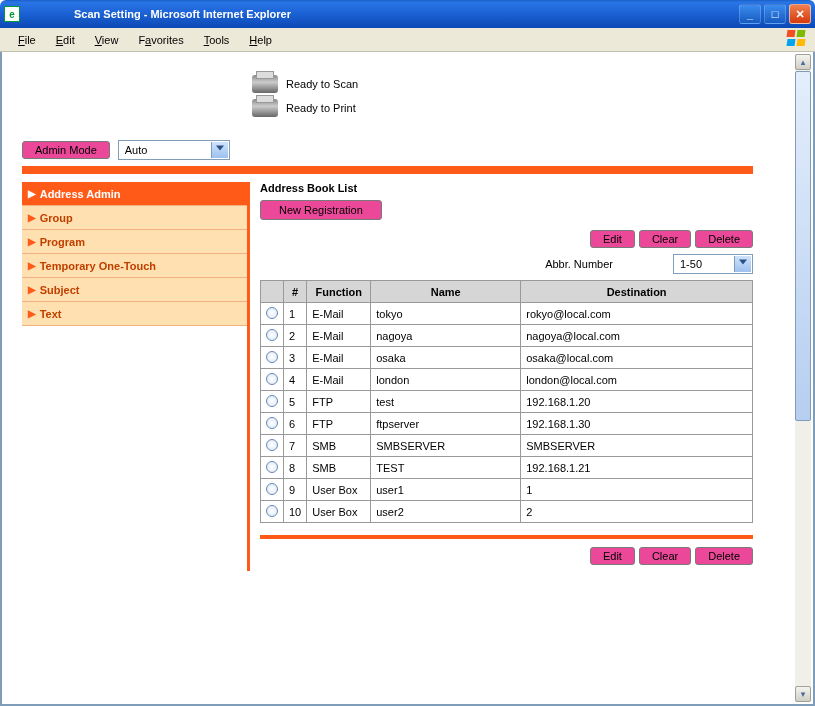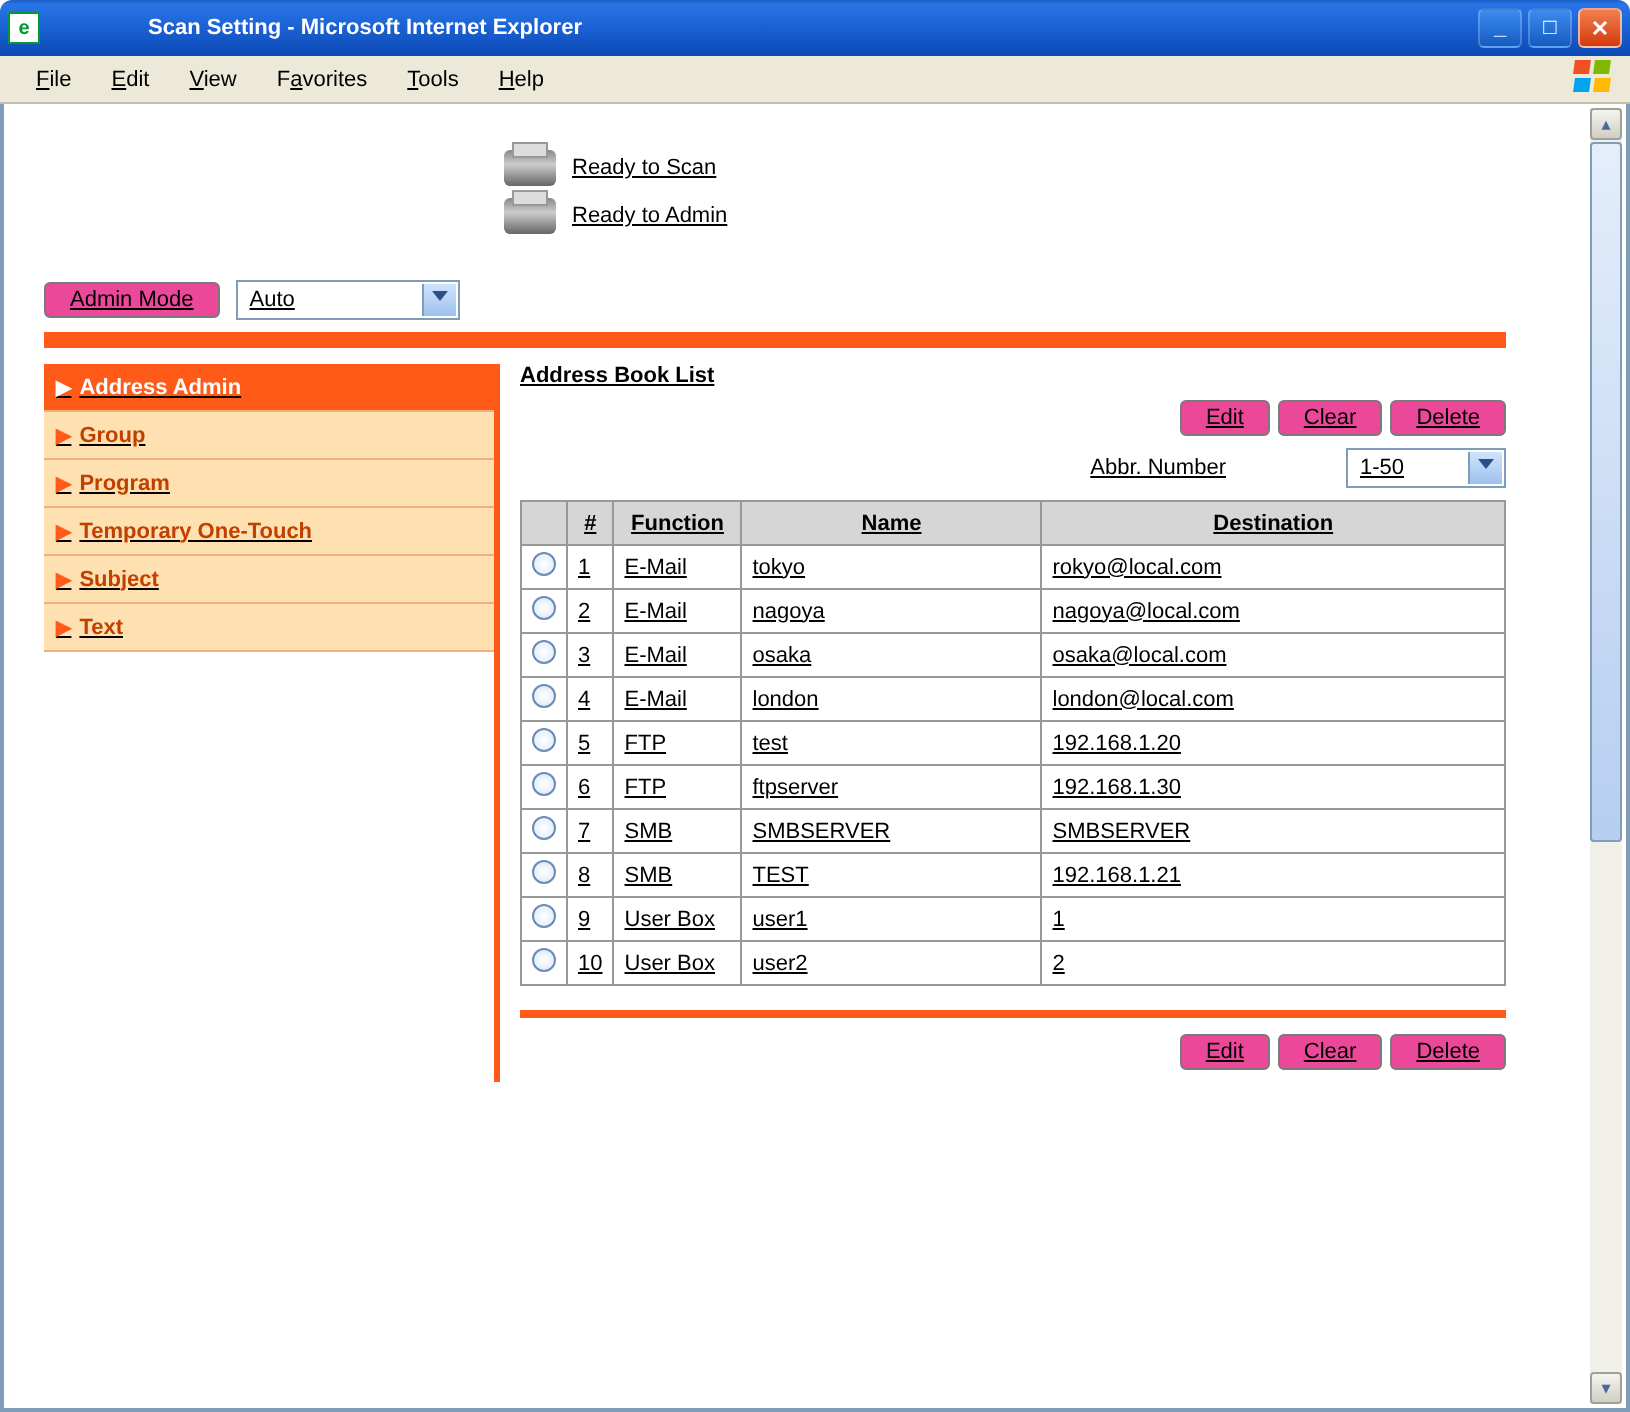--- a/index.html
+++ b/index.html
@@ -88,21 +88,20 @@
   .scrollbar .sb-thumb {
     position:absolute; left:0; width:16px;
     top:17px; height:350px;
     background: linear-gradient(#e4eefb,#b6cef0);
     border:1px solid #7f9db9; border-radius:2px;
   }
 
   .content {
     padding: 10px 20px 0 0;
     margin-right: 20px;
-    text-decoration: underline;
   }
 
   
   .status-block {
     margin-left: 250px;
     margin-top: 10px;
     margin-bottom: 20px;
   }
   .status-row { display:flex; align-items:center; height:24px; }
   .prn-icon {
@@ -246,21 +245,21 @@
 
   <div class="content">
 
     <div class="status-block">
       <div class="status-row">
         <span class="prn-icon"></span>
         <span>Ready to Scan</span>
       </div>
       <div class="status-row">
         <span class="prn-icon"></span>
-        <span>Ready to Admin</span>
+        <span>Ready to Print</span>
       </div>
     </div>
 
     <div class="toprow">
       <button class="btn">Admin Mode</button>
       <div class="combo auto-combo">
         <span>Auto</span>
         <span class="chev"></span>
       </div>
     </div>
@@ -291,20 +290,23 @@
             <span>Subject</span>
           </div>
           <div class="side-item">
             <span class="tri">▶</span>
             <span>Text</span>
           </div>
         </div>
 
       <div class="maincol">
         <div class="section-title">Address Book List</div>
+        <div class="newreg-row">
+          <button class="btn" style="padding:3px 18px">New Registration</button>
+        </div>
         <div class="btn-row">
           <button class="btn">Edit</button>
           <button class="btn">Clear</button>
           <button class="btn">Delete</button>
         </div>
         <div class="form-row">
           <span>Abbr. Number</span>
           <div class="combo abbr-combo">
             <span>1-50</span>
             <span class="chev"></span>

